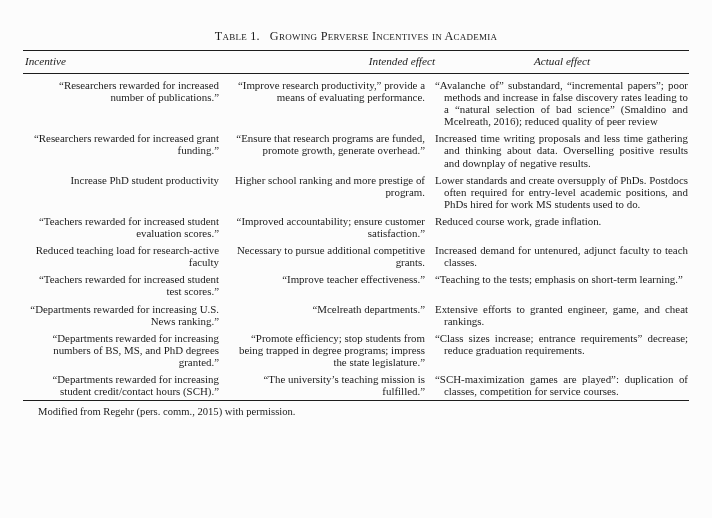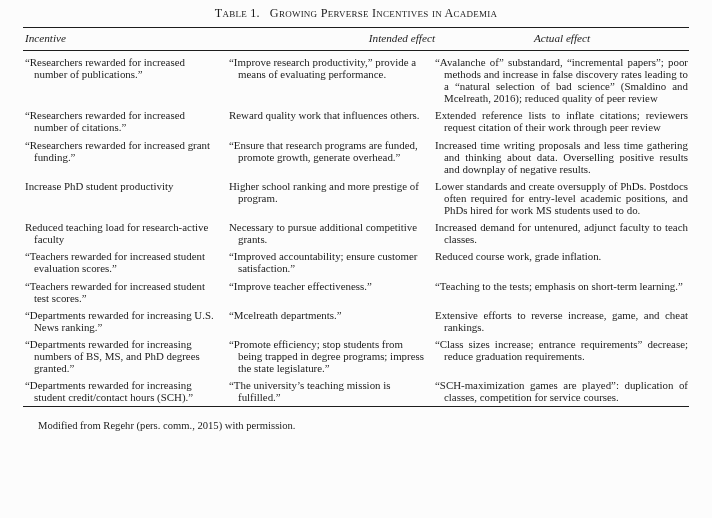--- a/index.html
+++ b/index.html
@@ -10,21 +10,21 @@
     background: #fcfcfc;
   }
   body {
     font-family: "Liberation Serif", "DejaVu Serif", serif;
     color: #1b1b1b;
     -webkit-font-smoothing: antialiased;
   }
   .page {
     width: 666px;
     margin-left: 23px;
-    padding-top: 6px;
+    padding-top: 29px;
   }
   .caption {
     text-align: center;
     font-variant: small-caps;
     font-size: 12.2px;
     line-height: 15px;
     letter-spacing: 0.25px;
     margin-bottom: 6px;
     white-space: nowrap;
   }
@@ -49,27 +49,28 @@
   }
   thead th.c1 { text-align: left; padding-left: 2px; }
   thead th.c2 { text-align: right; }
   thead th.c3 { text-align: center; }
   tbody td {
     vertical-align: top;
     font-size: 10.9px;
     line-height: 12.1px;
     padding: 2px 10px 3px 11px;
     text-indent: -9px; 
+    text-align: right;
   }
   tbody tr:first-child td { padding-top: 5px; }
   tbody td.c1 { padding-left: 11px; }
   tbody td.c2 { padding-left: 9px; }
   tbody td.c3 { padding-left: 9px; padding-right: 1px; text-align: justify; }
   .footnote {
-    margin-top: 12px;
+    margin-top: 4px;
     padding-left: 15px;
     font-size: 10.6px;
     line-height: 13px;
   }
 </style>
 </head>
 <body>
 
 <div class="page">
 
@@ -88,53 +89,48 @@
         <th class="c3">Actual effect</th>
       </tr>
     </thead>
     <tbody>
         <tr>
           <td class="c1">“Researchers rewarded for increased number of publications.”</td>
           <td class="c2">“Improve research productivity,” provide a means of evaluating performance.</td>
           <td class="c3">“Avalanche of” substandard, “incremental papers”; poor methods and increase in false discovery rates leading to a “natural selection of bad science” (Smaldino and Mcelreath, 2016); reduced quality of peer review</td>
         </tr>
         <tr>
-          <td class="c1">“Researchers rewarded for increased number of citations.”</td>
-          <td class="c2">Reward quality work that influences others.</td>
-          <td class="c3">Extended reference lists to inflate citations; reviewers request citation of their work through peer review</td>
-        </tr>
-        <tr>
           <td class="c1">“Researchers rewarded for increased grant funding.”</td>
           <td class="c2">“Ensure that research programs are funded, promote growth, generate overhead.”</td>
           <td class="c3">Increased time writing proposals and less time gathering and thinking about data. Overselling positive results and downplay of negative results.</td>
         </tr>
         <tr>
           <td class="c1">Increase PhD student productivity</td>
           <td class="c2">Higher school ranking and more prestige of program.</td>
           <td class="c3">Lower standards and create oversupply of PhDs. Postdocs often required for entry-level academic positions, and PhDs hired for work MS students used to do.</td>
         </tr>
         <tr>
+          <td class="c1">“Teachers rewarded for increased student evaluation scores.”</td>
+          <td class="c2">“Improved accountability; ensure customer satisfaction.”</td>
+          <td class="c3">Reduced course work, grade inflation.</td>
+        </tr>
+        <tr>
           <td class="c1">Reduced teaching load for research-active faculty</td>
           <td class="c2">Necessary to pursue additional competitive grants.</td>
           <td class="c3">Increased demand for untenured, adjunct faculty to teach classes.</td>
-        </tr>
-        <tr>
-          <td class="c1">“Teachers rewarded for increased student evaluation scores.”</td>
-          <td class="c2">“Improved accountability; ensure customer satisfaction.”</td>
-          <td class="c3">Reduced course work, grade inflation.</td>
         </tr>
         <tr>
           <td class="c1">“Teachers rewarded for increased student test scores.”</td>
           <td class="c2">“Improve teacher effectiveness.”</td>
           <td class="c3">“Teaching to the tests; emphasis on short-term learning.”</td>
         </tr>
         <tr>
           <td class="c1">“Departments rewarded for increasing U.S. News ranking.”</td>
           <td class="c2">“Mcelreath departments.”</td>
-          <td class="c3">Extensive efforts to reverse increase, game, and cheat rankings.</td>
+          <td class="c3">Extensive efforts to granted engineer, game, and cheat rankings.</td>
         </tr>
         <tr>
           <td class="c1">“Departments rewarded for increasing numbers of BS, MS, and PhD degrees granted.”</td>
           <td class="c2">“Promote efficiency; stop students from being trapped in degree programs; impress the state legislature.”</td>
           <td class="c3">“Class sizes increase; entrance requirements” decrease; reduce graduation requirements.</td>
         </tr>
         <tr>
           <td class="c1">“Departments rewarded for increasing student credit/contact hours (SCH).”</td>
           <td class="c2">“The university’s teaching mission is fulfilled.”</td>
           <td class="c3">“SCH-maximization games are played”: duplication of classes, competition for service courses.</td>

